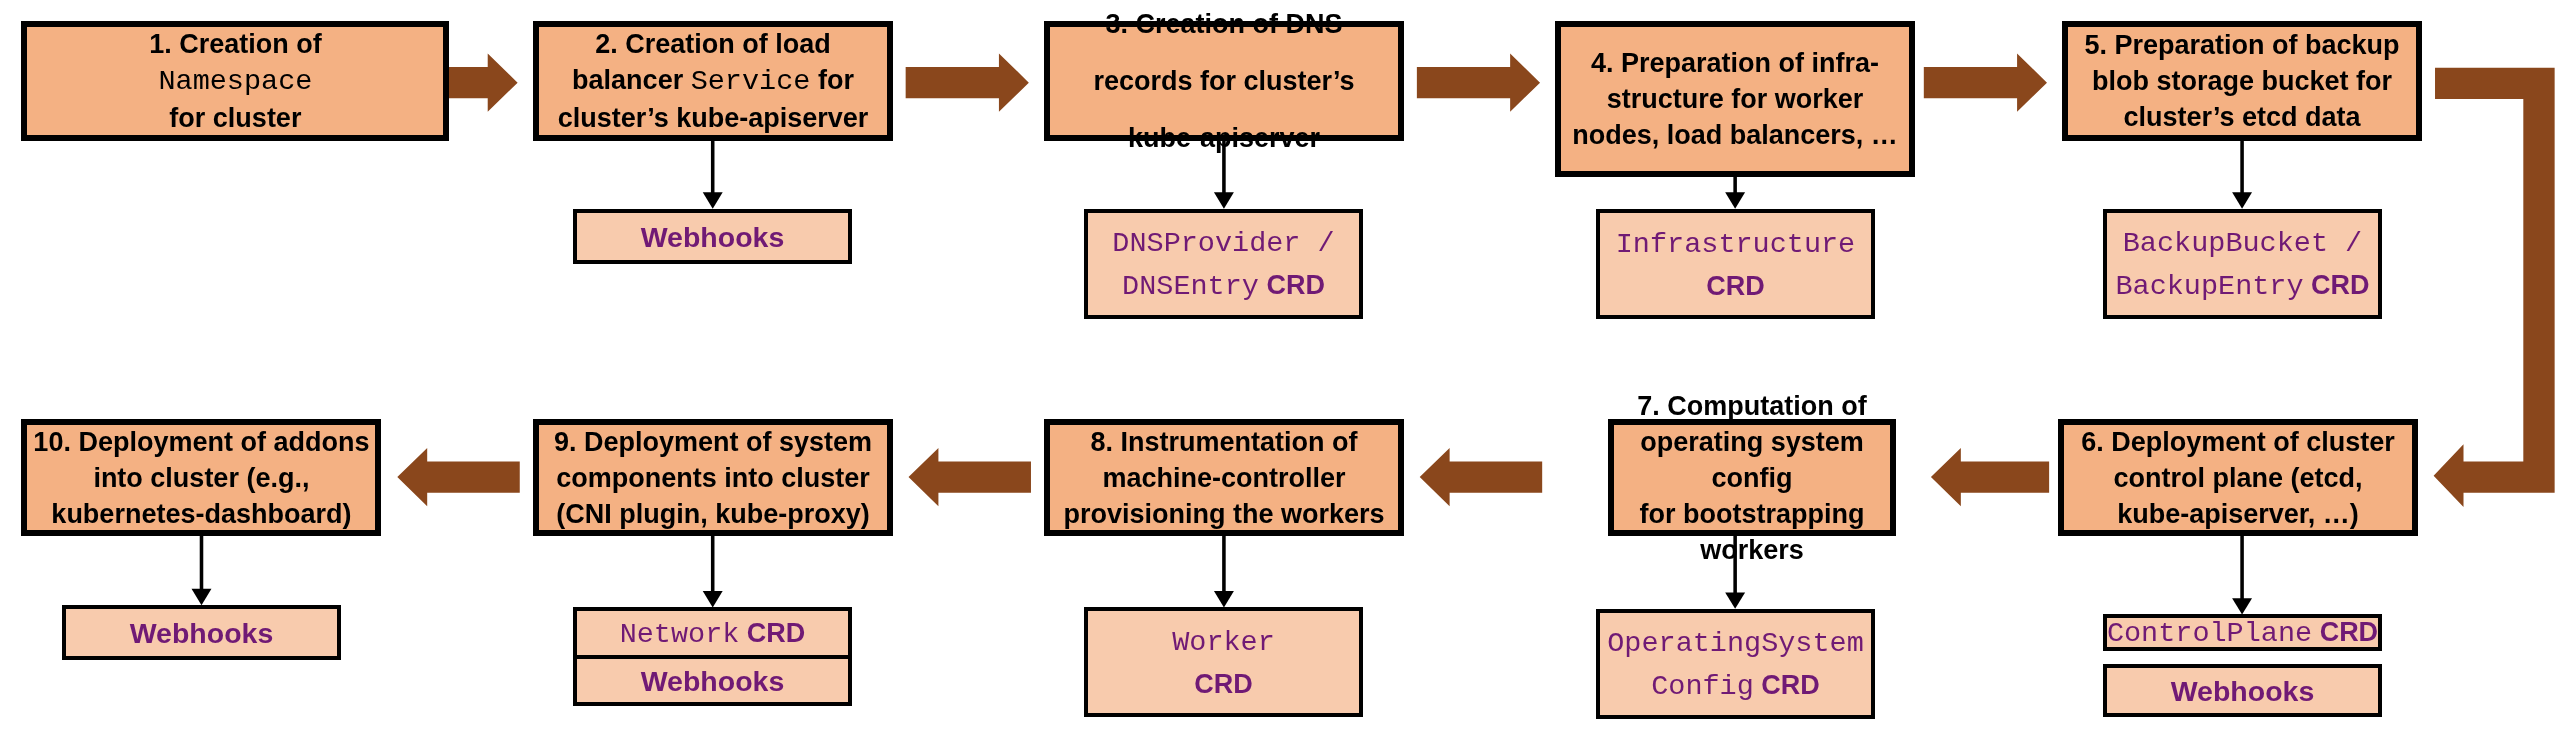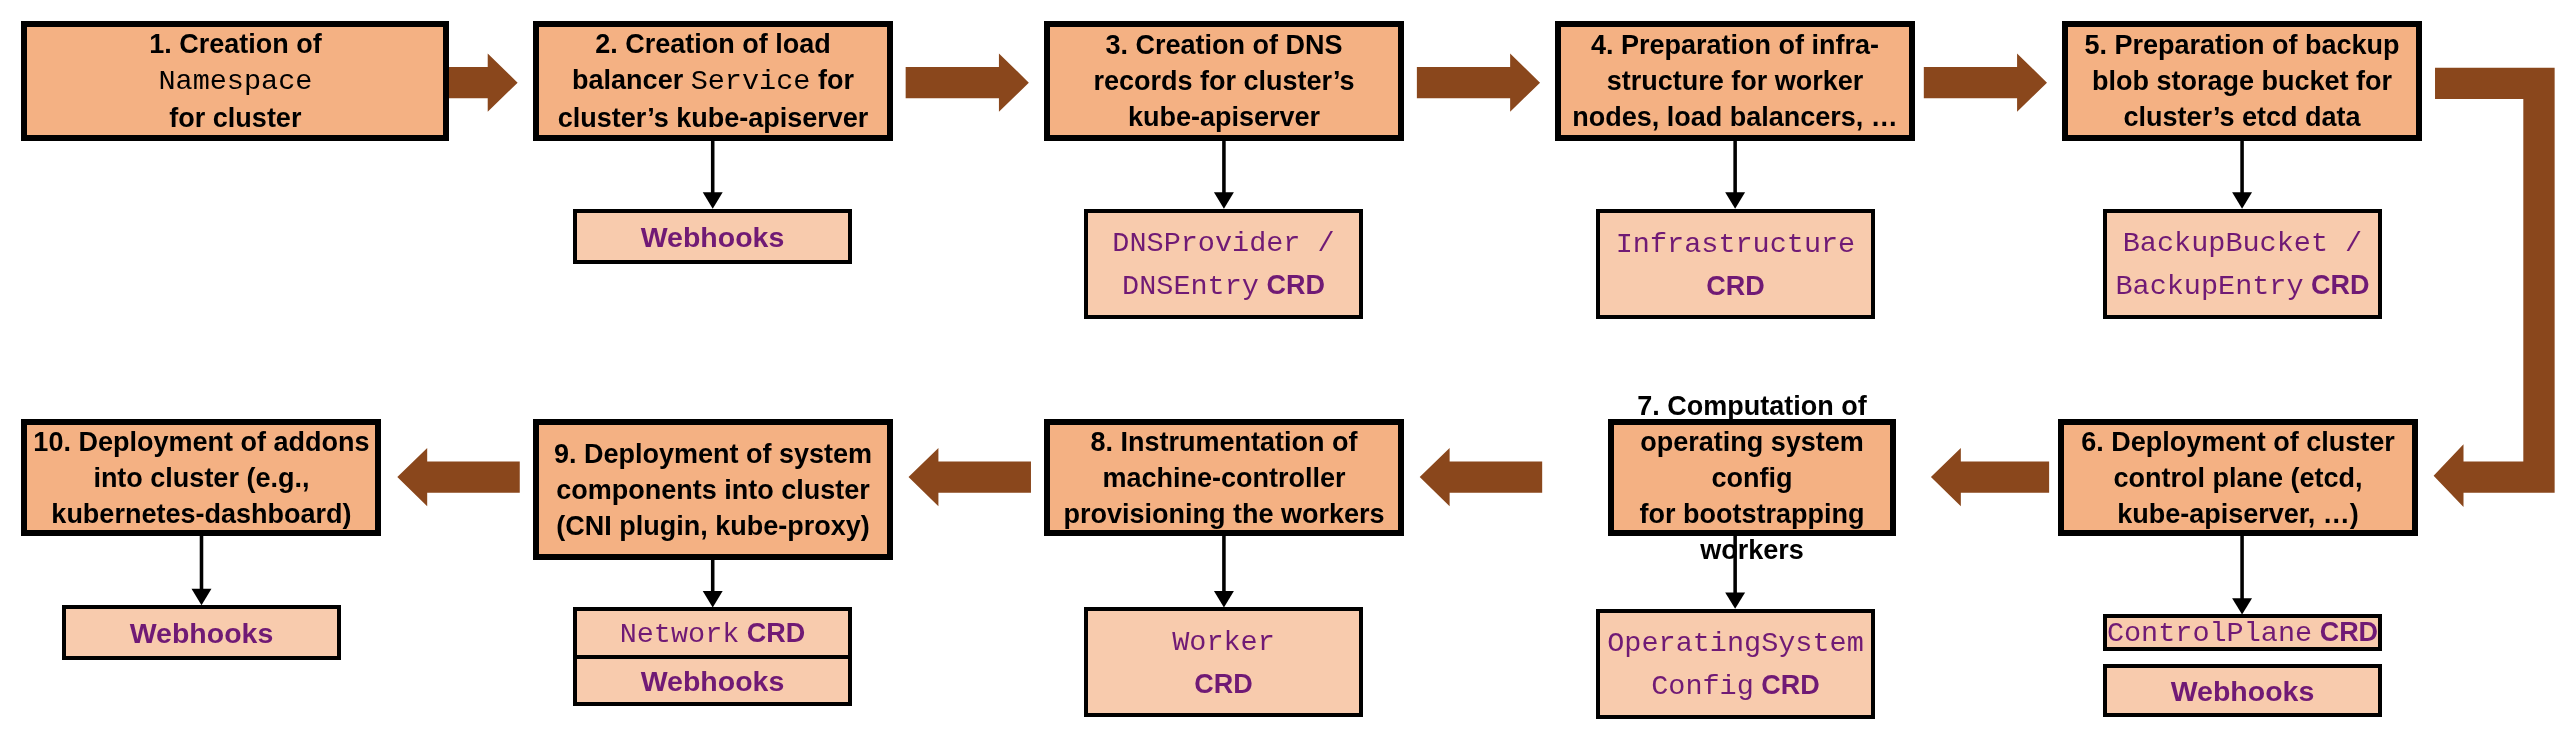--- a/index.html
+++ b/index.html
@@ -85,26 +85,26 @@
   <div class="main-box" style="left:21.4px;top:21.4px;width:428px;height:120px;">
       <div><span class="seg-p">1. Creation of</span></div>
       <div><span class="seg-m">Namespace</span></div>
       <div><span class="seg-p">for cluster</span></div>
     </div>
   <div class="main-box" style="left:533px;top:21.4px;width:360px;height:120px;">
       <div><span class="seg-p">2. Creation of load</span></div>
       <div><span class="seg-p">balancer </span><span class="seg-m">Service</span><span class="seg-p"> for</span></div>
       <div><span class="seg-p">cluster’s kube-apiserver</span></div>
     </div>
-  <div class="main-box" style="left:1044px;top:21.4px;width:360px;height:120px;">
+  <div class="main-box" style="left:1044px;top:21.4px;width:360px;height:120px;gap:21px;">
       <div><span class="seg-p">3. Creation of DNS</span></div>
       <div><span class="seg-p">records for cluster’s</span></div>
       <div><span class="seg-p">kube-apiserver</span></div>
     </div>
-  <div class="main-box" style="left:1555px;top:21.4px;width:360px;height:120px;">
+  <div class="main-box" style="left:1555px;top:21.4px;width:360px;height:156px;">
       <div><span class="seg-p">4. Preparation of infra-</span></div>
       <div><span class="seg-p">structure for worker</span></div>
       <div><span class="seg-p">nodes, load balancers, …</span></div>
     </div>
   <div class="main-box" style="left:2062px;top:21.4px;width:360px;height:120px;">
       <div><span class="seg-p">5. Preparation of backup</span></div>
       <div><span class="seg-p">blob storage bucket for</span></div>
       <div><span class="seg-p">cluster’s etcd data</span></div>
     </div>
 
@@ -116,21 +116,21 @@
   <div class="main-box" style="left:1608px;top:419px;width:288px;height:117px;">
       <div><span class="seg-p">7. Computation of</span></div>
       <div><span class="seg-p">operating system config</span></div>
       <div><span class="seg-p">for bootstrapping workers</span></div>
     </div>
   <div class="main-box" style="left:1044px;top:419px;width:360px;height:117px;">
       <div><span class="seg-p">8. Instrumentation of</span></div>
       <div><span class="seg-p">machine-controller</span></div>
       <div><span class="seg-p">provisioning the workers</span></div>
     </div>
-  <div class="main-box" style="left:533px;top:419px;width:360px;height:141px;">
+  <div class="main-box" style="left:533px;top:419px;width:360px;height:117px;">
       <div><span class="seg-p">9. Deployment of system</span></div>
       <div><span class="seg-p">components into cluster</span></div>
       <div><span class="seg-p">(CNI plugin, kube-proxy)</span></div>
     </div>
   <div class="main-box" style="left:21.4px;top:419px;width:360px;height:117px;">
       <div><span class="seg-p">10. Deployment of addons</span></div>
       <div><span class="seg-p">into cluster (e.g.,</span></div>
       <div><span class="seg-p">kubernetes-dashboard)</span></div>
     </div>
 

